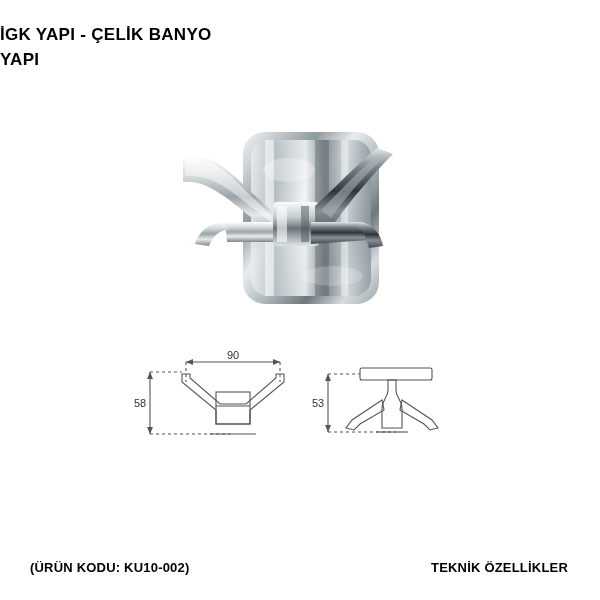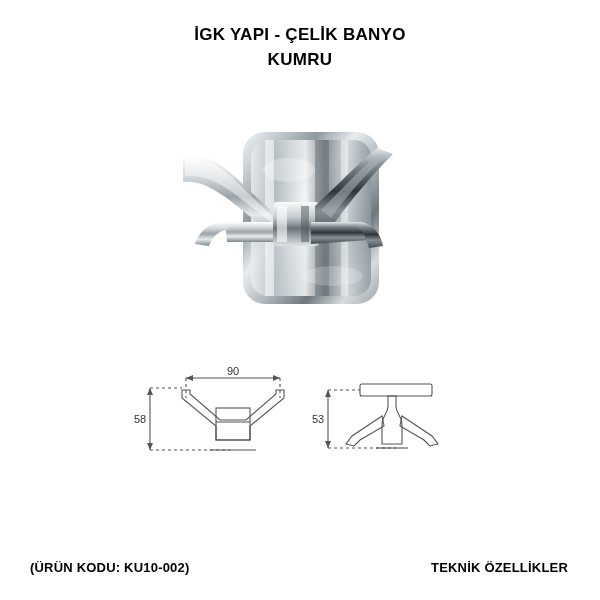--- a/index.html
+++ b/index.html
@@ -15,42 +15,42 @@
     color: #000000;
     overflow: hidden;
   }
 
   
   .title-block {
     position: absolute;
     top: 22px;
     left: 0;
     width: 600px;
-    text-align: center;
+    text-align: left;
   }
   .title-line {
     font-size: 17px;
     font-weight: bold;
     letter-spacing: 0.3px;
     line-height: 25px;
   }
 
   
   .photo {
     position: absolute;
     top: 110px;
     left: 165px;
     width: 270px;
     height: 220px;
   }
 
   
   .drawings {
     position: absolute;
-    top: 364px;
+    top: 348px;
     left: 120px;
     width: 380px;
     height: 110px;
   }
 
   
   .footer-left {
     position: absolute;
     left: 30px;
     top: 560px;
@@ -72,21 +72,21 @@
     font-family: "Liberation Sans", sans-serif;
     font-size: 11px;
     fill: #333333;
   }
 </style>
 </head>
 <body>
 
 <div class="title-block">
   <div class="title-line">İGK YAPI - ÇELİK BANYO</div>
-  <div class="title-line">KUMRU</div>
+  <div class="title-line">YAPI</div>
 </div>
 
 <div class="photo">
   <svg width="270" height="220" viewBox="0 0 270 220" xmlns="http://www.w3.org/2000/svg">
     <defs>
       <linearGradient id="plateGrad" x1="0" y1="0" x2="1" y2="1">
         <stop offset="0%" stop-color="#f4f6f7"></stop>
         <stop offset="12%" stop-color="#c9d0d4"></stop>
         <stop offset="28%" stop-color="#8f9a9f"></stop>
         <stop offset="42%" stop-color="#e8ecee"></stop>

